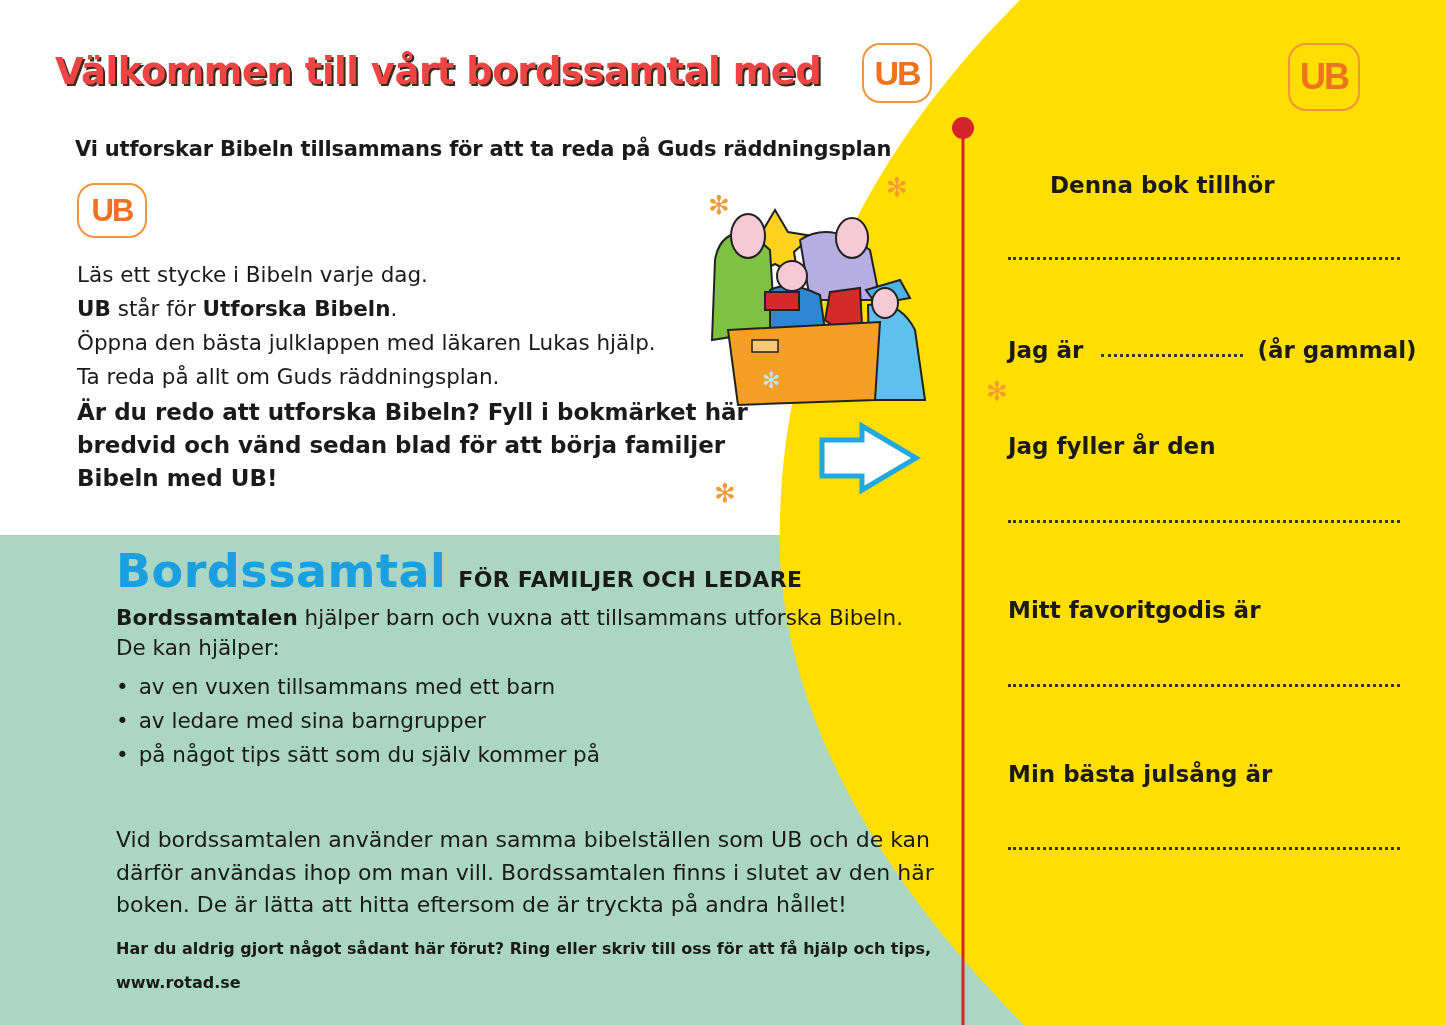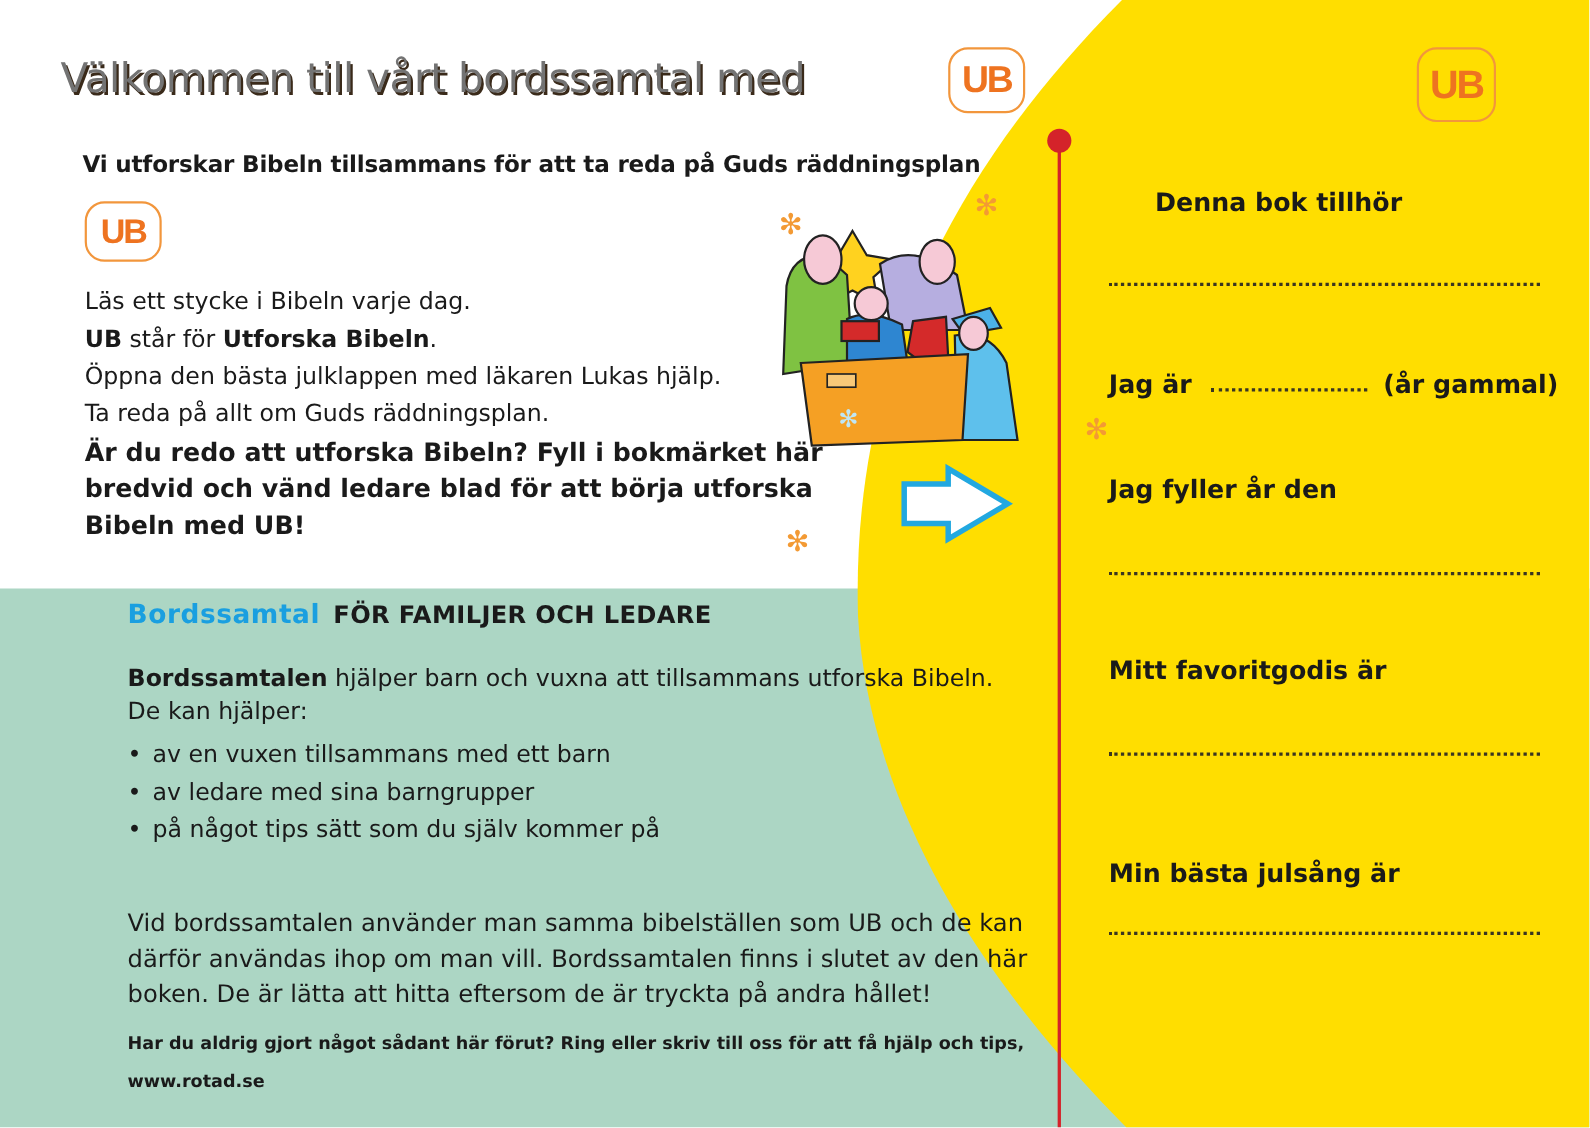--- a/index.html
+++ b/index.html
@@ -1,26 +1,26 @@
 <!DOCTYPE html>
 <html><head>
   <meta charset="utf-8">
   <style>
     html, body { margin:0; padding:0; }
     body { width:1445px; height:1025px; position:relative; overflow:hidden; background:#ffffff; font-family:"DejaVu Sans", sans-serif; color:#1a1a1a; }
     .bg { position:absolute; left:0; top:0; width:1445px; height:1025px; }
     .abs { position:absolute; }
-    .title { left:55px; top:50px; font-size:37px; font-weight:normal; color:#737373; letter-spacing:-0.5px; text-shadow:2px 2px 0 #3a2a1a; white-space:nowrap; }
+    .title { left:55px; top:50px; font-size:37px; font-weight:bold; color:#ef4444; letter-spacing:-0.5px; text-shadow:2px 2px 0 #3a2a1a; white-space:nowrap; }
     .ub-logo { border:2px solid #f2963c; border-radius:18px; color:#ee7320; font-weight:bold; font-family:"Liberation Sans", sans-serif; display:flex; align-items:center; justify-content:center; letter-spacing:-2px; box-sizing:border-box; }
     .subtitle { left:75px; top:137px; font-size:21px; font-weight:bold; white-space:nowrap; letter-spacing:-0.2px; }
     .intro { left:77px; top:258px; font-size:21.5px; line-height:34px; width:700px; }
     .intro p { margin:0; white-space:nowrap; }
     .intro .cta { font-weight:bold; font-size:23px; line-height:33px; white-space:normal; width:700px; margin-top:2px; }
     .sec-title { left:116px; top:544px; white-space:nowrap; }
-    .sec-title .big { font-size:24px; font-weight:bold; color:#1a9fe0; letter-spacing:0.5px; }
+    .sec-title .big { font-size:46px; font-weight:bold; color:#1a9fe0; letter-spacing:0.5px; }
     .sec-title .small { font-size:22px; font-weight:bold; margin-left:12px; letter-spacing:0.3px; }
     .sec-body { left:116px; top:603px; font-size:21.5px; line-height:30px; width:830px; }
     .sec-body p { margin:0; }
     .bullets { left:116px; top:670px; font-size:21.5px; line-height:34px; margin:0; padding:0; list-style:none; }
     .bullets li { white-space:nowrap; }
     .bullets li::before { content:"\2022"; margin-right:10px; }
     .para2 { left:116px; top:824px; font-size:22px; line-height:32.5px; width:820px; }
     .para3 { left:116px; top:932px; font-size:16px; font-weight:bold; line-height:34px; width:820px; }
     .field-label { left:1008px; font-size:23px; font-weight:bold; white-space:nowrap; }
     .dots { left:1008px; width:392px; border-bottom:3px dotted #3a3520; height:0; }
@@ -63,21 +63,21 @@
 <div class="abs title">Välkommen till vårt bordssamtal med</div>
 <div class="abs ub-logo" style="left:862px; top:43px; width:70px; height:60px; font-size:34px;">UB</div>
 <div class="abs subtitle">Vi utforskar Bibeln tillsammans för att ta reda på Guds räddningsplan</div>
 
 <div class="abs ub-logo" style="left:77px; top:183px; width:70px; height:55px; font-size:31px;">UB</div>
 <div class="abs intro">
   <p>Läs ett stycke i Bibeln varje dag.</p>
   <p><b>UB</b><span> står för </span><b>Utforska Bibeln</b><span>.</span></p>
   <p>Öppna den bästa julklappen med läkaren Lukas hjälp.</p>
   <p>Ta reda på allt om Guds räddningsplan.</p>
-  <p class="cta" style="width:690px;">Är du redo att utforska Bibeln? Fyll i bokmärket här bredvid och vänd ledare blad för att börja utforska Bibeln med UB!</p>
+  <p class="cta" style="width:690px;">Är du redo att utforska Bibeln? Fyll i bokmärket här bredvid och vänd sedan blad för att börja familjer Bibeln med UB!</p>
 </div>
 
 <span class="abs flower" style="left:708px; top:190px;">✻</span>
 <span class="abs flower" style="left:886px; top:172px;">✻</span>
 <span class="abs flower" style="left:714px; top:478px;">✻</span>
 <span class="abs flower" style="left:986px; top:376px;">✻</span>
 <span class="abs" style="left:820px; top:424px; width:100px; height:68px;"></span>
 
 <div class="abs sec-title">
   <span class="big">Bordssamtal</span><span class="small">FÖR FAMILJER OCH LEDARE</span>
@@ -102,14 +102,14 @@
 <div class="abs field-label" style="top:337px;">
   <span>Jag är</span><span class="age-dots"></span><span>(år gammal)</span>
 </div>
 
 <div class="abs field-label" style="top:433px;">Jag fyller år den</div>
 <div class="abs dots" style="top:520px;"></div>
 
 <div class="abs field-label" style="top:597px;">Mitt favoritgodis är</div>
 <div class="abs dots" style="top:684px;"></div>
 
-<div class="abs field-label" style="top:782px;text-align:center;">Min bästa julsång är</div>
+<div class="abs field-label" style="top:761px;text-align:center;">Min bästa julsång är</div>
 <div class="abs dots" style="top:847px;"></div>
 
 </body></html>

